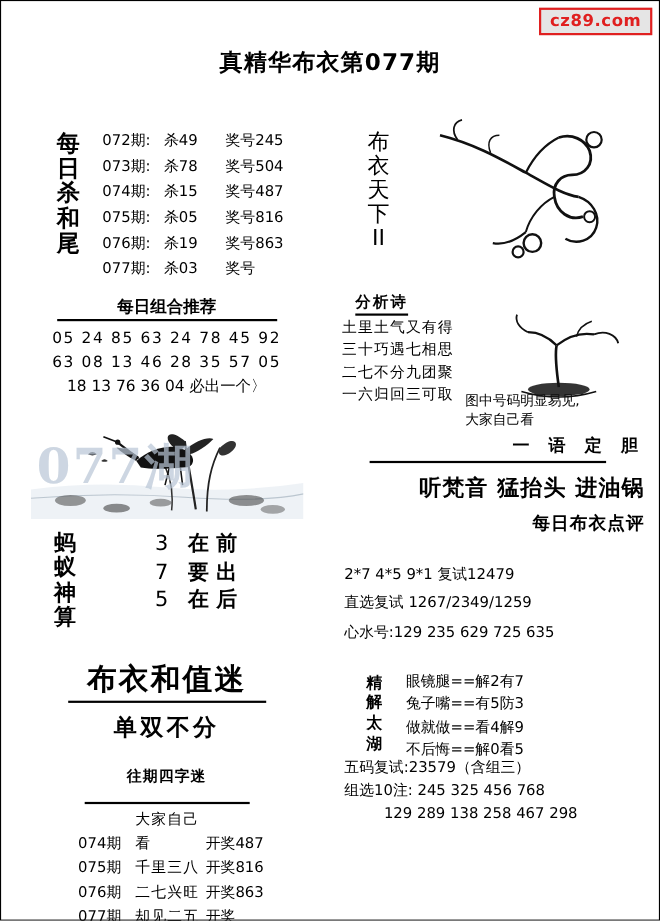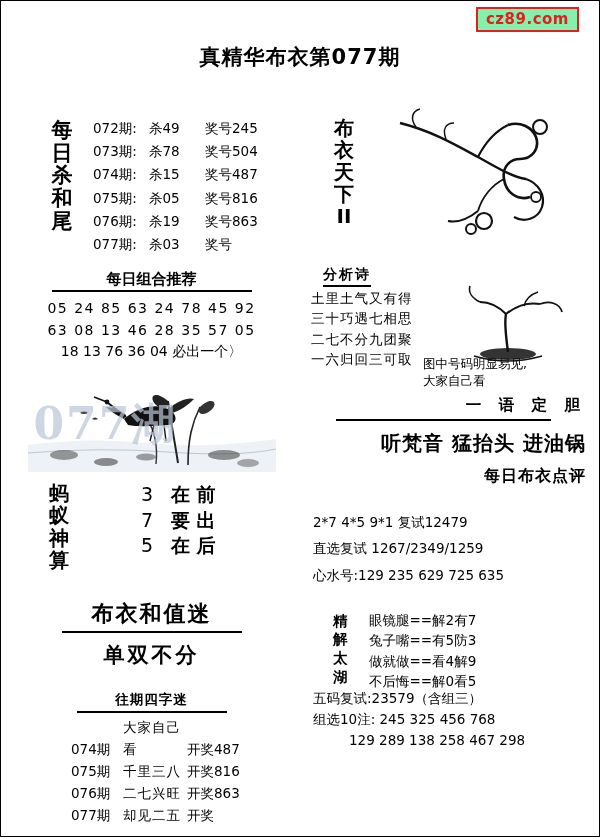--- a/index.html
+++ b/index.html
@@ -16,23 +16,23 @@
   .page {
     width: 600px;
     height: 837px;
     position: relative;
     border: 1px solid #000;
   }
   
   .watermark {
     position: absolute;
     top: 6px;
-    right: 20px;
+    right: 6px;
     border: 2px solid #e02020;
-    background: #86efac;
+    background: #e5e5e5;
     color: #e02020;
     font-size: 15px;
     font-weight: bold;
     padding: 1px 8px 2px 8px;
     letter-spacing: 0.5px;
     font-family: "DejaVu Sans", "Liberation Sans", sans-serif;
   }
   .title {
     position: absolute;
     top: 42px;
@@ -120,43 +120,43 @@
     font-size: 19px; line-height: 1.35; text-align: center; width: 20px;
   }
   .ant-words {
     position: absolute; left: 152px; top: 4px;
     font-size: 19px; font-weight: bold; line-height: 1.35;
   }
 
   
   .riddle { margin-top: 16px; text-align: center; }
   .riddle-title {
-    font-size: 22px; font-weight: bold; letter-spacing: 2px;
+    font-size: 27px; font-weight: bold; letter-spacing: 2px;
     border-bottom: 2px solid #000; width: 180px; margin: 0 auto 8px auto;
     padding-bottom: 2px;
   }
   .riddle-text { font-size: 21px; font-weight: bold; letter-spacing: 3px; }
 
   
   .past { margin-top: 22px; }
   .past-title {
     text-align: center; font-size: 13.5px; font-weight: bold;
     border-bottom: 2px solid #000; width: 150px; margin: 0 auto 4px auto;
-    letter-spacing: 1px; padding-bottom: 2px;
+    letter-spacing: 1px; padding-bottom: 14px;
   }
   .past-rows { font-size: 13.5px; line-height: 1.62; margin-left: 52px; }
   .past-rows .p { display: inline-block; width: 52px; }
   .past-rows .w { display: inline-block; width: 64px; letter-spacing: 1px; }
   .past-rows .o { display: inline-block; }
 
   
   .byt { position: relative; height: 155px; }
   .byt-label {
     position: absolute; left: 30px; top: 16px;
-    width: 26px; font-size: 20px; font-weight: bold; line-height: 1.1;
+    width: 26px; font-size: 20px; font-weight: normal; line-height: 1.1;
     text-align: center;
   }
   .byt-art { position: absolute; left: 85px; top: 0px; width: 185px; height: 150px; }
 
   
   .poem { position: relative; margin-top: 10px; height: 125px; }
   .poem-title {
     position: absolute; left: 22px; top: 0;
     font-size: 14px; font-weight: bold; letter-spacing: 2px;
     border-bottom: 2px solid #000; padding-bottom: 1px;

